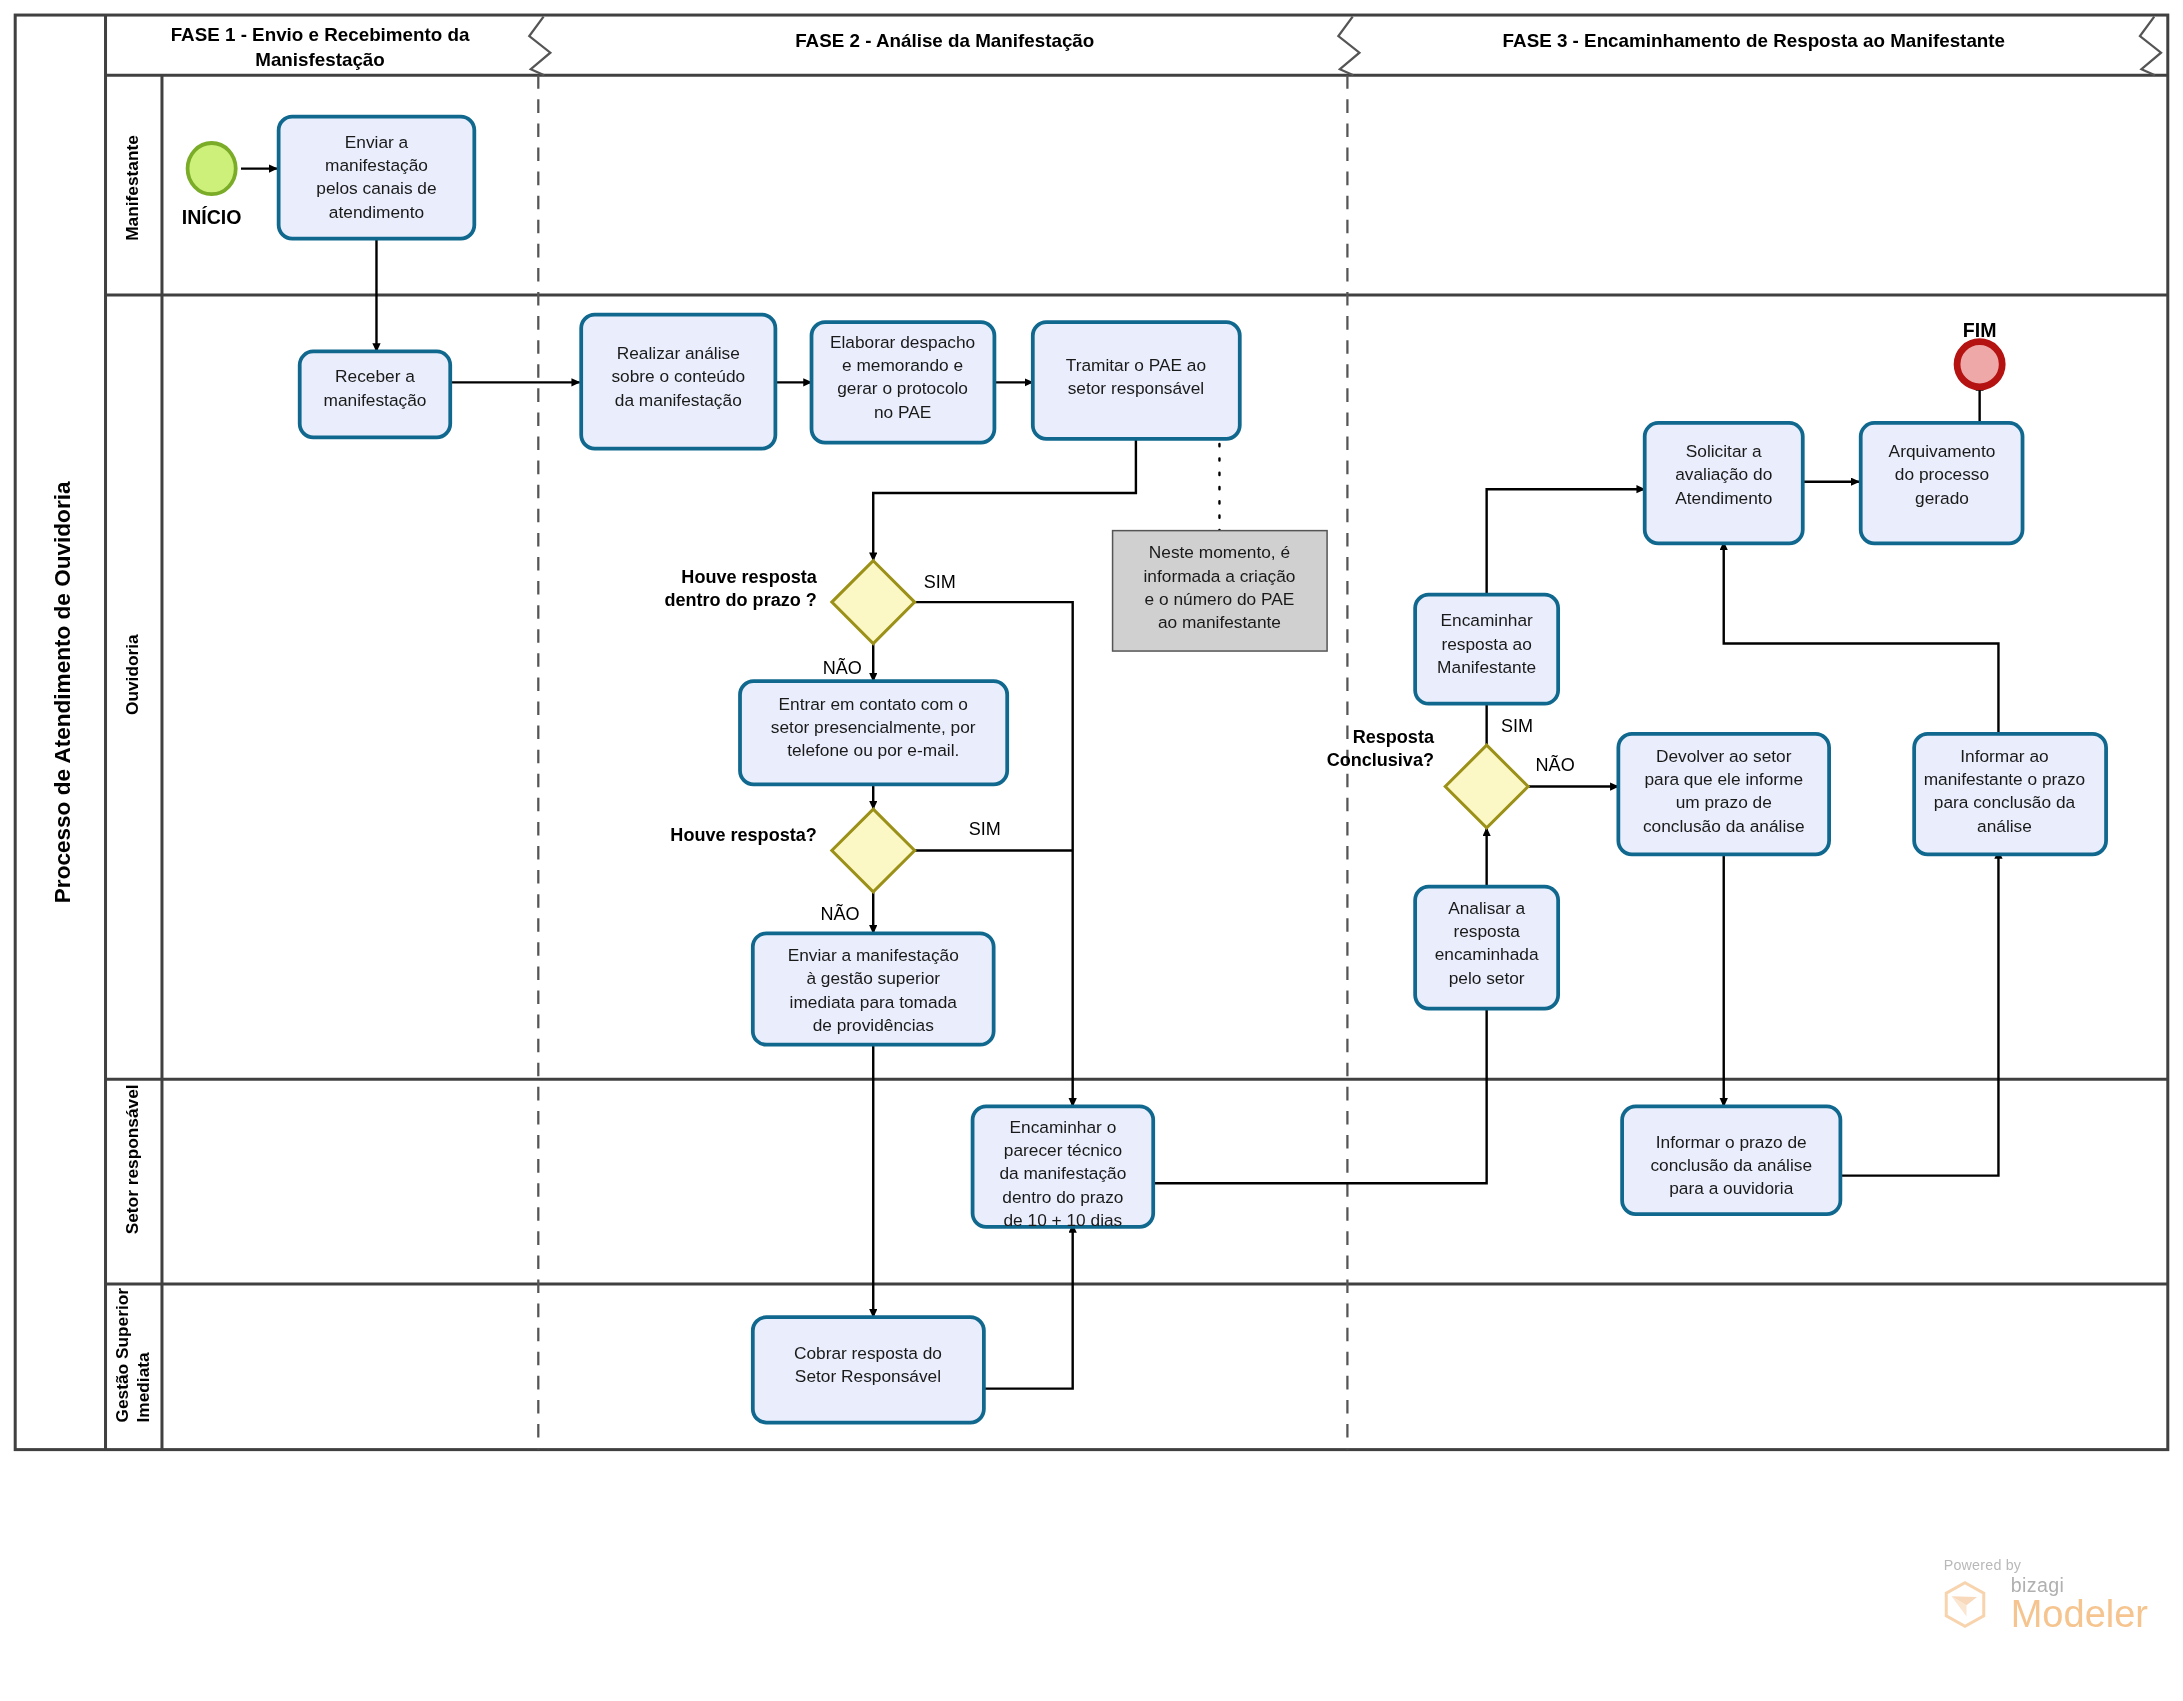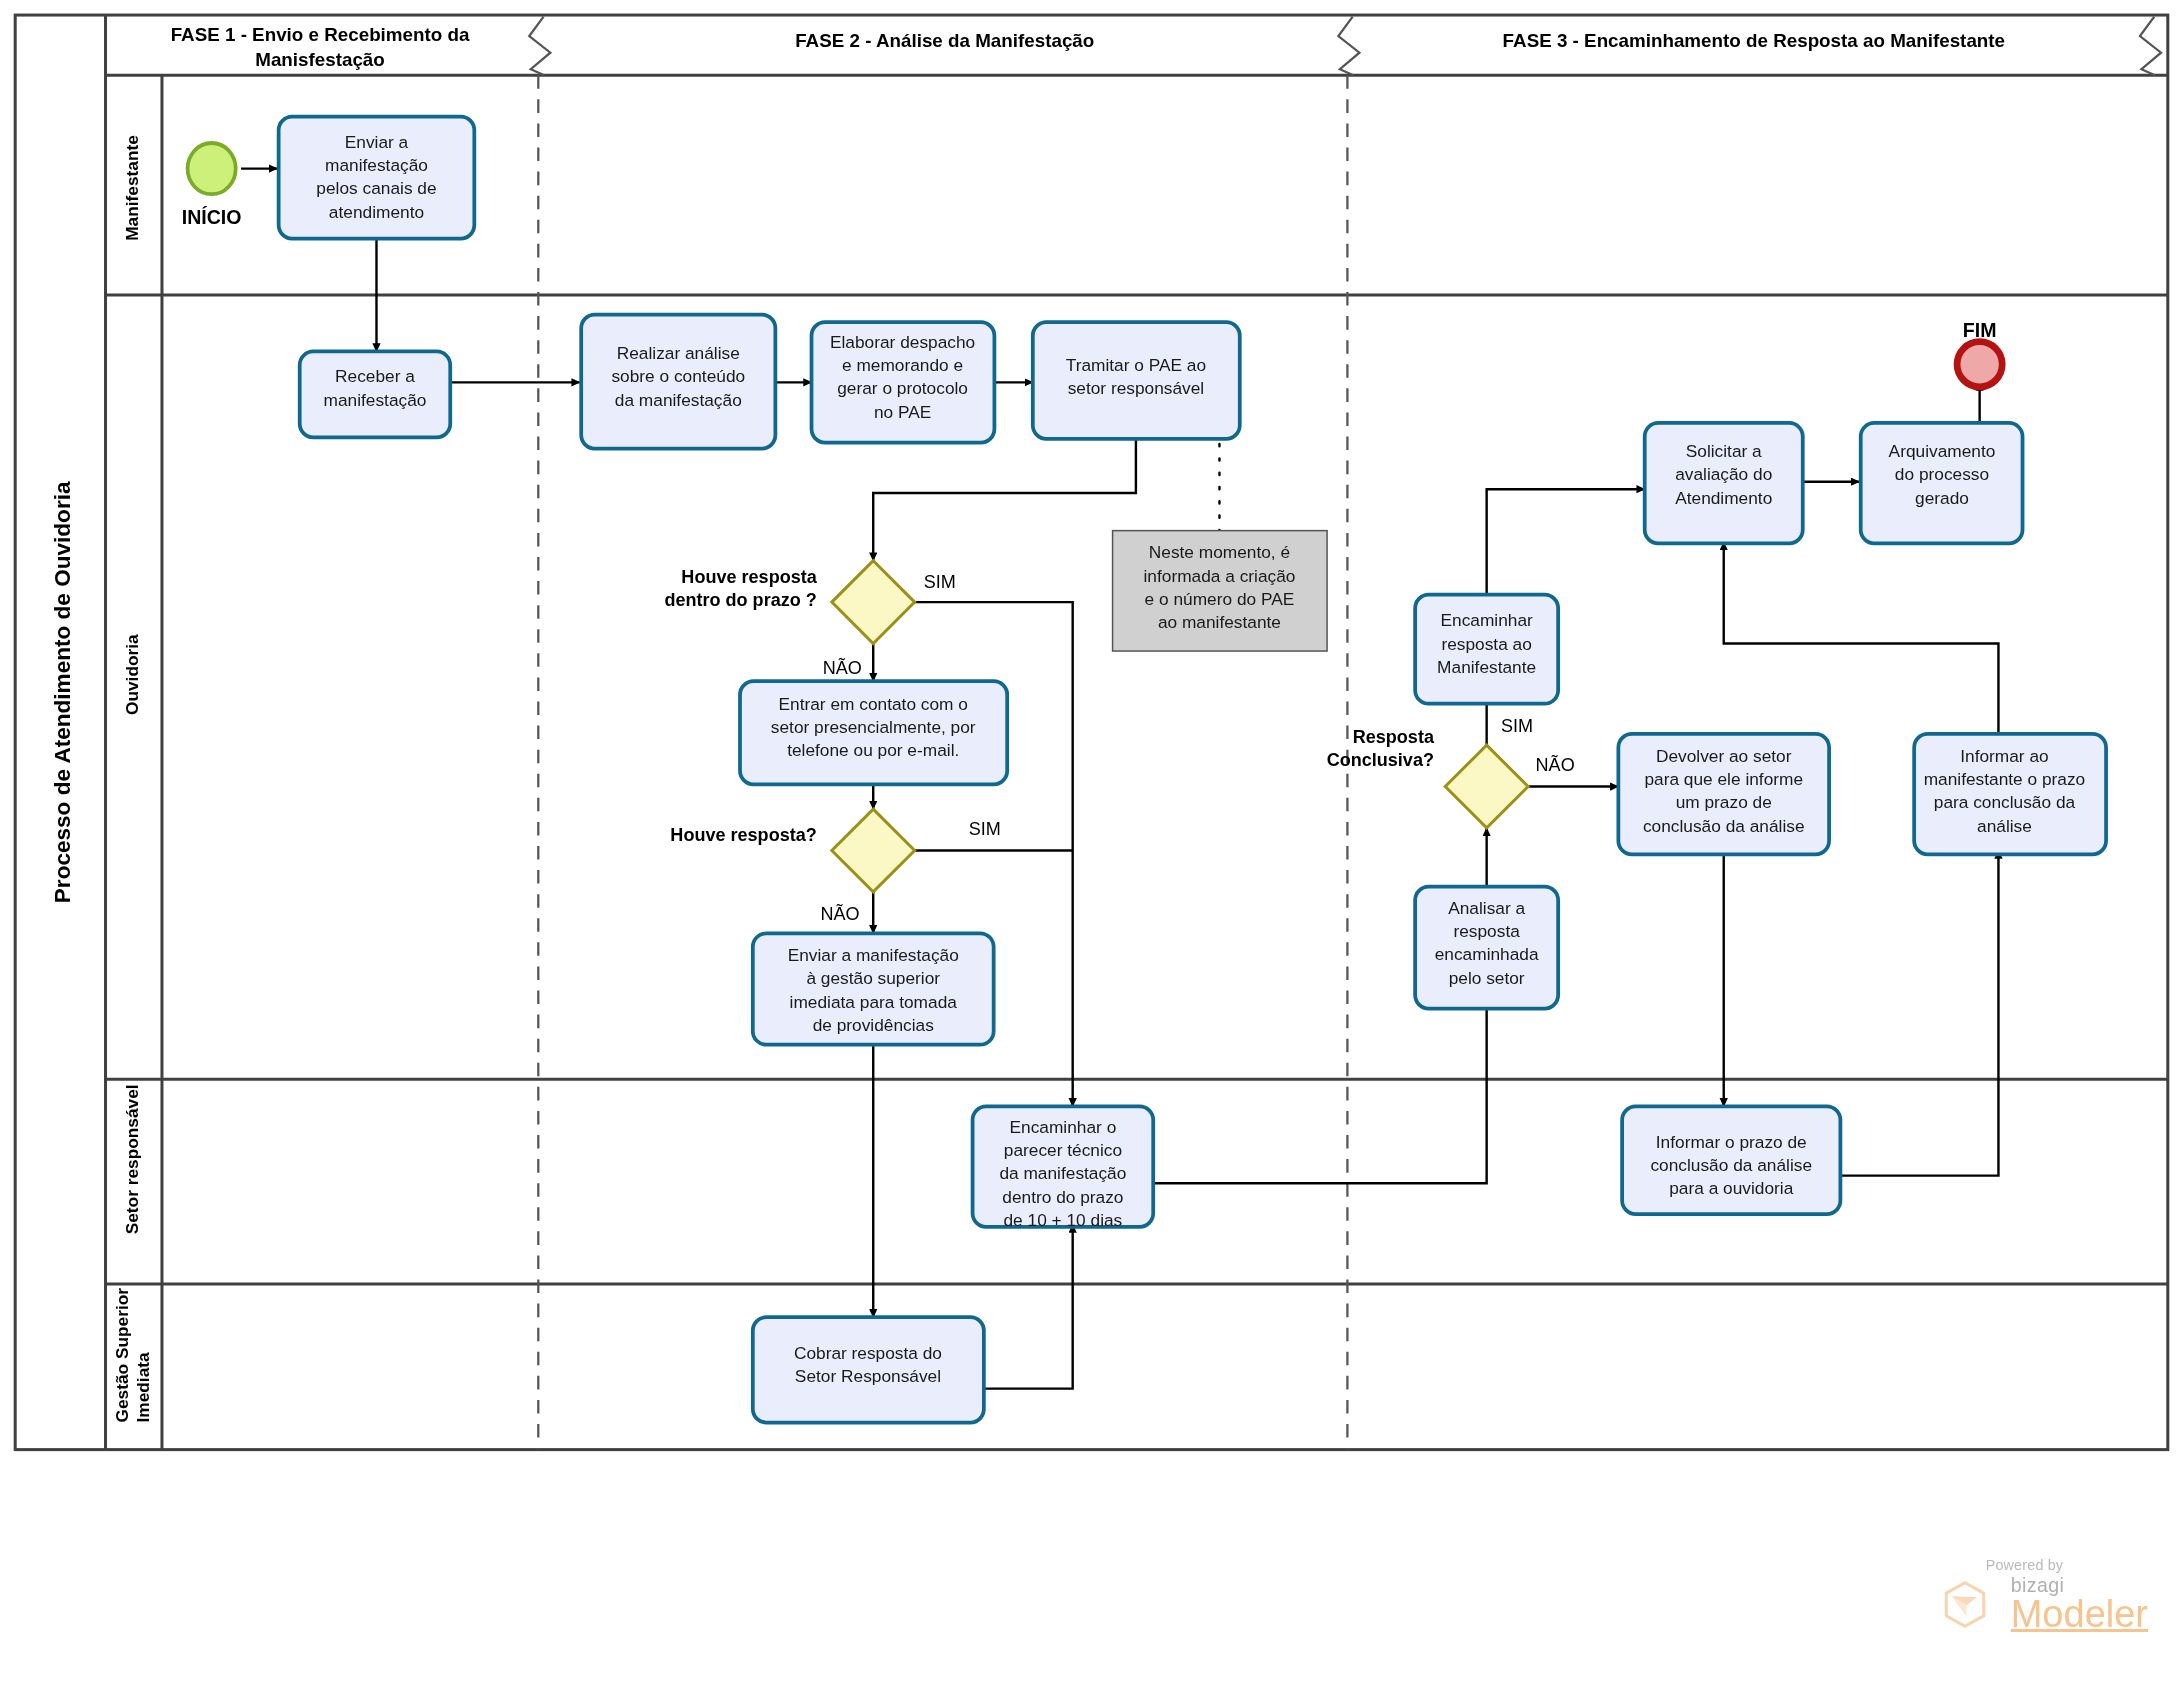--- a/index.html
+++ b/index.html
@@ -125,21 +125,20 @@
     right: 35px;
     bottom: 69px;
     text-align: left;
     user-select: none;
   }
   .credit-powered {
     font-family: "Liberation Sans", sans-serif;
     font-size: 14.3px;
     color: #b9b9b9;
     letter-spacing: 0.2px;
-    margin-left: 42px;
   }
   .credit-row {
     display: flex;
     align-items: center;
     margin-top: 3px;
   }
   .credit-words {
     margin-left: 25px;
     line-height: 1;
   }
@@ -147,21 +146,20 @@
     font-family: "Liberation Sans", sans-serif;
     font-size: 19.6px;
     color: #b0b0b0;
     letter-spacing: 0.4px;
   }
   .credit-modeler {
     font-family: "Liberation Sans", sans-serif;
     font-size: 38px;
     color: #f5c48f;
     line-height: .95;
-    text-decoration: underline;
   }
 </style>
 </head>
 <body>
 
 <div id="canvas">
 
   <svg class="layer" viewBox="0 0 2900 2260">
     <defs>
       <marker id="arrow" markerWidth="13" markerHeight="13" refX="11" refY="5.5" orient="auto" markerUnits="userSpaceOnUse">

